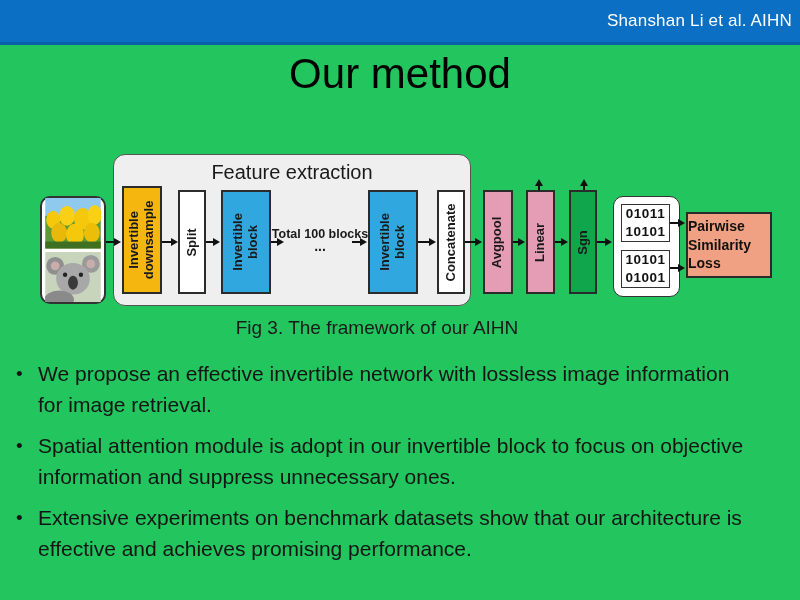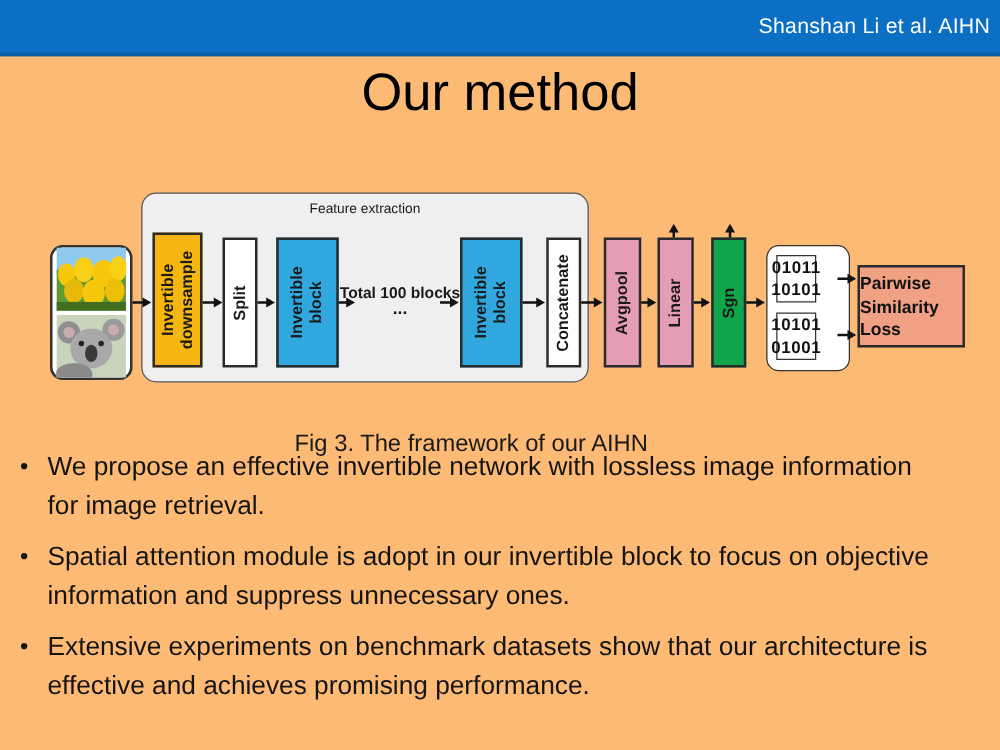--- a/index.html
+++ b/index.html
@@ -1,16 +1,16 @@
 <!DOCTYPE html>
 <html><head>
 <meta charset="utf-8">
 <style>
   html,body{margin:0;padding:0;background:#fff;}
-  .slide{position:relative;width:800px;height:600px;background:#fdba74;overflow:hidden;
+  .slide{position:relative;width:800px;height:600px;background:#22c55e;overflow:hidden;
          font-family:"Liberation Sans",sans-serif;color:#111;}
 
   
   .topbar{position:absolute;left:0;top:0;width:800px;height:42px;background:#0b6fc3;
           border-bottom:3px solid #0a60a8;display:flex;align-items:center;justify-content:flex-end;}
   .credit{color:#fff;font-size:17px;padding-right:8px;letter-spacing:.2px;}
 
   
   .title{position:absolute;left:0;top:50px;width:800px;text-align:center;
          font-size:42px;color:#000;}
@@ -20,60 +20,60 @@
   .node{border:2px solid #2b2b2b;display:flex;align-items:center;justify-content:center;}
   .vlabel{transform:rotate(-90deg);white-space:pre-line;text-align:center;
           font-size:13px;font-weight:600;line-height:1.15;color:#1a1a1a;}
   .preline{white-space:pre-line;}
 
   .imgbox{left:40px;top:196px;width:66px;height:108px;border:2px solid #333;border-radius:10px;
           background:#fff;display:flex;flex-direction:column;align-items:center;
           justify-content:center;gap:3px;}
   .fewrap{left:113px;top:154px;width:358px;height:152px;background:#efefef;
           border:1.5px solid #555;border-radius:12px;}
-  .felabel{left:113px;top:161px;width:358px;text-align:center;font-size:11px;color:#1a1a1a;}
+  .felabel{left:113px;top:161px;width:358px;text-align:center;font-size:20px;color:#1a1a1a;}
 
   .ds{left:122px;top:186px;width:40px;height:108px;background:#f5b610;}
   .split{left:178px;top:190px;width:28px;height:104px;background:#fff;}
   .ib1{left:221px;top:190px;width:50px;height:104px;background:#30a7de;}
   .ib2{left:368px;top:190px;width:50px;height:104px;background:#30a7de;}
   .concat{left:437px;top:190px;width:28px;height:104px;background:#fff;}
   .avgpool{left:483px;top:190px;width:30px;height:104px;background:#e59db6;}
   .linear{left:526px;top:190px;width:29px;height:104px;background:#e59db6;}
   .sgn{left:569px;top:190px;width:28px;height:104px;background:#0fa64c;}
 
   .totalwrap{left:270px;top:227px;width:100px;text-align:center;color:#1a1a1a;}
   .totaltxt{font-size:12.5px;font-weight:600;}
   .dots{font-size:14px;font-weight:700;line-height:10px;}
 
   .qloss{left:514px;top:129px;width:93px;height:51px;background:#f0a183;border:2px solid #2b2b2b;
          display:flex;align-items:center;justify-content:center;text-align:center;
          font-size:13.5px;font-weight:600;line-height:1.3;}
   .codes{left:613px;top:196px;width:67px;height:101px;background:#fff;
          border:1.8px solid #333;border-radius:10px;}
-  .code{left:621px;width:32px;height:38px;background:#fff;border:1.8px solid #333;
+  .code{left:621px;width:49px;height:38px;background:#fff;border:1.8px solid #333;
         display:flex;align-items:center;justify-content:center;text-align:center;
         font-size:13.5px;font-weight:600;line-height:1.3;letter-spacing:.5px;}
   .code1{top:204px;}
   .code2{top:250px;}
   .pairwise{left:686px;top:212px;width:86px;height:66px;background:#f0a183;
             border:2px solid #2b2b2b;display:flex;align-items:center;justify-content:center;
             text-align:left;font-size:14px;font-weight:600;line-height:1.35;}
 
   
   .harrow{position:absolute;height:2px;background:#111;}
   .harrow::after{content:"";position:absolute;right:-6px;top:-3px;
     border-left:7px solid #111;border-top:4px solid transparent;border-bottom:4px solid transparent;}
   .uarrow{position:absolute;width:2px;background:#111;}
   .uarrow::before{content:"";position:absolute;top:-6px;left:-3px;
     border-bottom:7px solid #111;border-left:4px solid transparent;border-right:4px solid transparent;}
 
   
   .caption{position:absolute;left:0;top:317px;width:754px;text-align:center;
-           font-size:19px;color:#1a1a1a;margin-top:28px;}
+           font-size:19px;color:#1a1a1a;}
 
   
   .bullets{position:absolute;left:16px;top:358px;width:730px;margin:0;padding:0;list-style:none;}
   .bullets li{display:flex;font-size:21px;line-height:31px;color:#141414;margin-bottom:10px;}
   .bullets .marker{width:22px;flex:0 0 22px;font-size:19px;}
 </style>
 </head>
 <body>
 
 <div class="slide">

